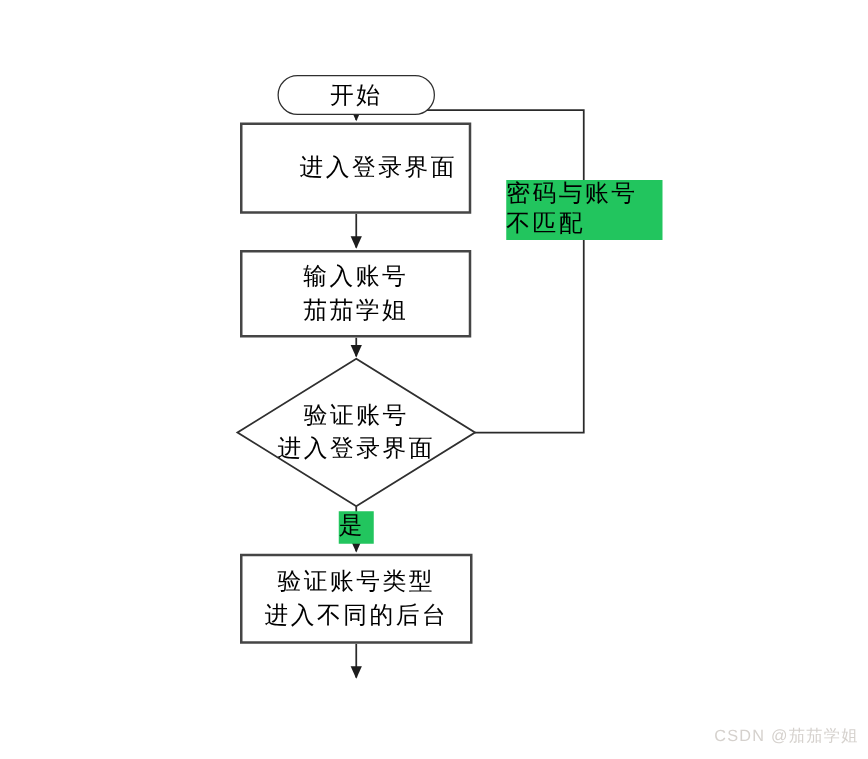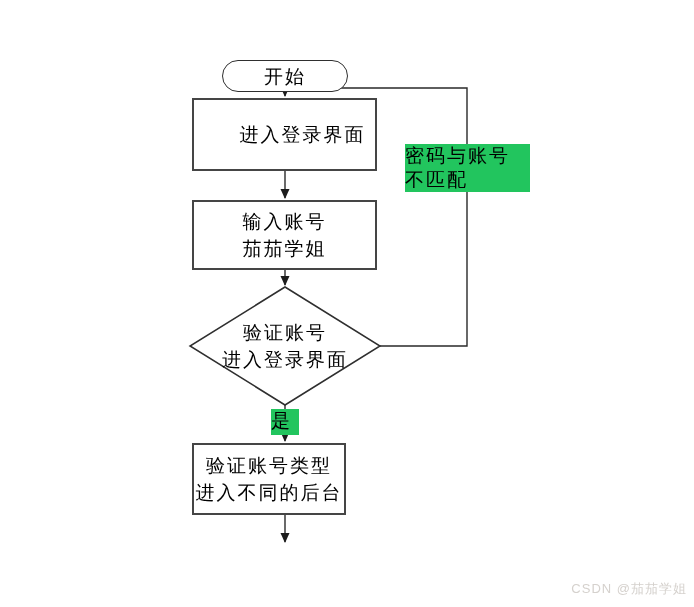--- a/index.html
+++ b/index.html
@@ -53,21 +53,21 @@
   .process {
     border: 2px solid #454545;
   }
   .node-start { left: 222px; top: 20px;  width: 126px; height: 32px; margin-top: 40px; }
   .node-rect1 { left: 192px; top: 98px;  width: 185px; height: 73px; padding-left: 36px; }
   .node-rect2 { left: 192px; top: 200px; width: 185px; height: 70px; text-align: right; }
   .node-diamond-label {
     left: 190px; top: 287px; width: 190px; height: 118px;
     background: transparent;
   }
-  .node-rect3 { left: 192px; top: 443px; width: 154px; height: 72px; }
+  .node-rect3 { left: 192px; top: 443px; width: 186px; height: 72px; }
   .node-end   { left: 222px; top: 544px; width: 123px; height: 46px; border-radius: 23px; }
   .edge-label {
     position: absolute;
     background: #22c55e;
     text-align: left;
     font-size: 19px;
     letter-spacing: 2px;
     line-height: 24px;
   }
   .label-yes {

